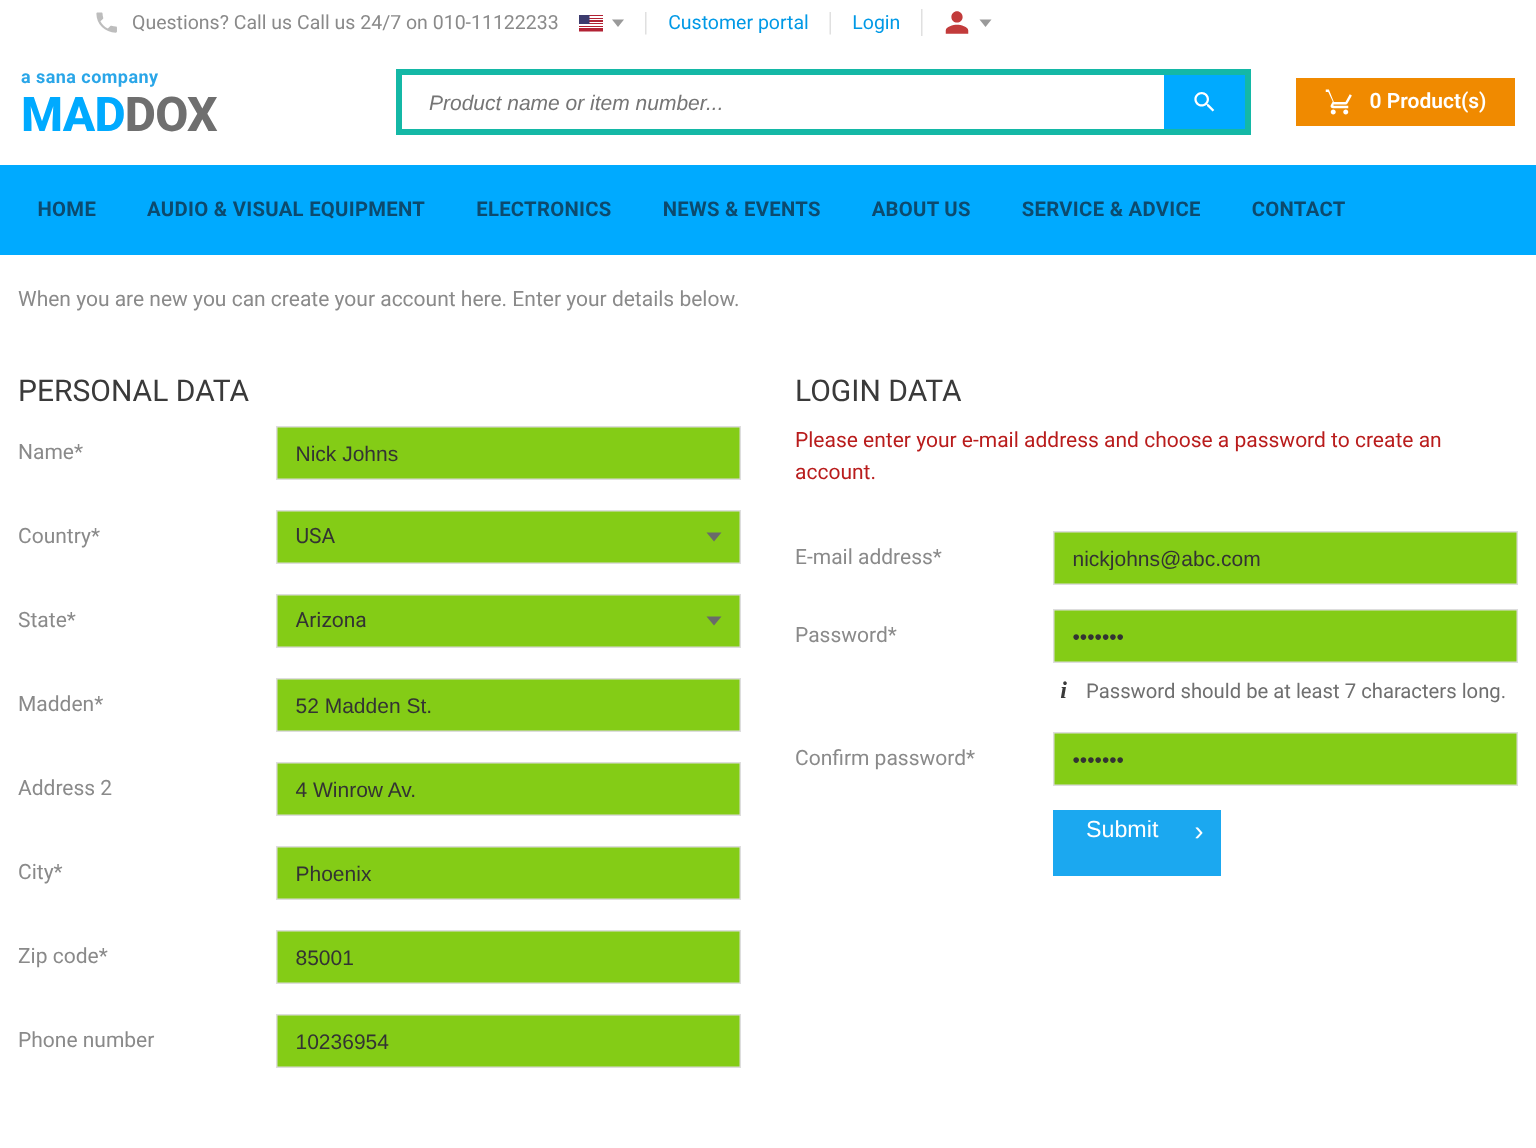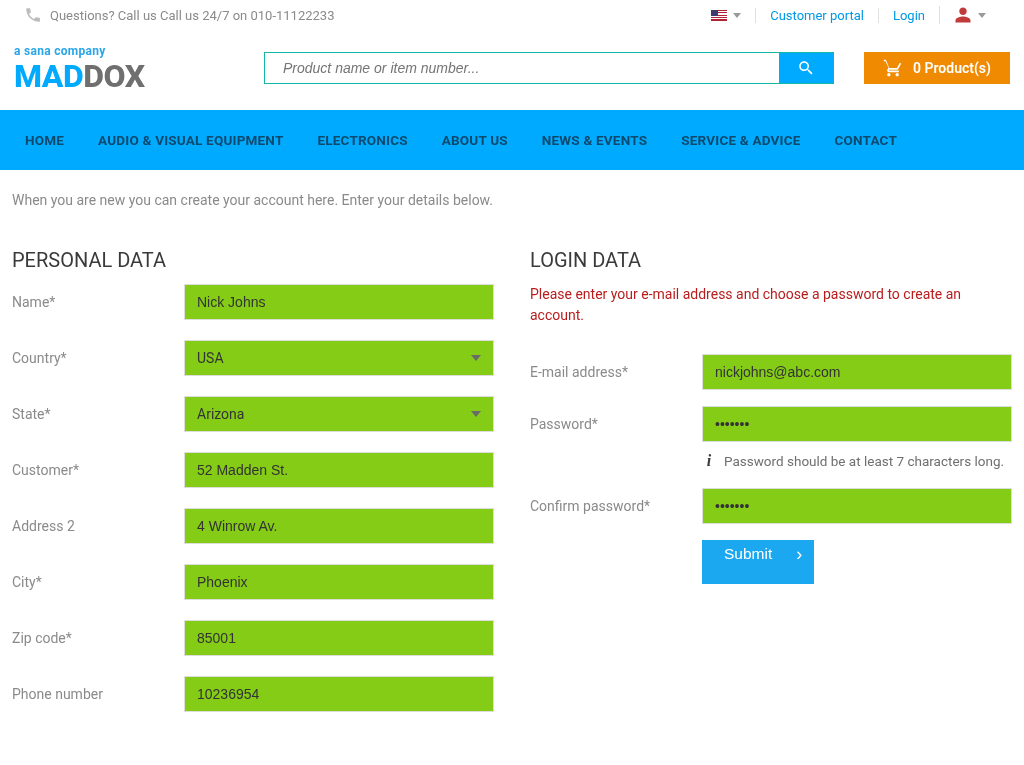--- a/index.html
+++ b/index.html
@@ -1,34 +1,34 @@
 <!DOCTYPE html>
 <html><head>
 <meta charset="utf-8">
 <style>
 * { box-sizing: border-box; margin: 0; padding: 0; }
 body { font-family: -apple-system, BlinkMacSystemFont, "Segoe UI", Roboto, Arial, sans-serif; color: #333; background: #fff; width: 1024px; }
-.topbar { display: flex; justify-content: space-between; align-items: center; padding: 6px 24px; font-size: 13px; color: #8a8a8a; }
+.topbar { display: flex; justify-content: flex-start; align-items: center; padding: 6px 24px; font-size: 13px; color: #8a8a8a; margin-left: 38px; }
 .topbar-left { display: flex; align-items: center; gap: 8px; }
 .phone-icon { width: 18px; height: 18px; fill: #bdbdbd; }
 .topbar-right { display: flex; align-items: center; gap: 0; }
 .topbar-right .seg { padding: 0 14px; border-left: 1px solid #e0e0e0; display: flex; align-items: center; gap: 6px; }
 .topbar-right .seg:first-child { border-left: none; }
 .topbar-right a { color: #0099e6; text-decoration: none; }
 .flag { width: 16px; height: 11px; display: inline-block; background: linear-gradient(to bottom, #b22234 0%, #b22234 8%, #fff 8%, #fff 16%, #b22234 16%, #b22234 24%, #fff 24%, #fff 32%, #b22234 32%, #b22234 40%, #fff 40%, #fff 48%, #b22234 48%, #b22234 56%, #fff 56%, #fff 64%, #b22234 64%, #b22234 72%, #fff 72%, #fff 80%, #b22234 80%, #b22234 100%); position: relative; }
 .flag::before { content:""; position:absolute; top:0; left:0; width:7px; height:6px; background:#3c3b6e; }
 .caret { width: 0; height: 0; border-left: 4px solid transparent; border-right: 4px solid transparent; border-top: 5px solid #9a9a9a; display: inline-block; }
 .user-icon { width: 18px; height: 18px; fill: #c23b3b; }
 .header-row { display: flex; align-items: center; padding: 14px 14px 18px 14px; gap: 30px; }
 .logo-block { min-width: 220px; }
 .tagline { color: #2aa6e8; font-size: 12px; font-weight: 700; letter-spacing: 0.3px; margin-bottom: 2px; }
 .logo { font-weight: 800; font-size: 32px; letter-spacing: -0.5px; line-height: 1; display:flex; }
 .logo .mad { color: #00aaff; }
 .logo .dox { color: #6f6f6f; }
-.search-wrap { flex: 1; display: flex; border: 1px solid #14b8a6; height: 32px; }
+.search-wrap { flex: 1; display: flex; border: 4px solid #14b8a6; height: 44px; }
 .search-input { flex: 1; border: none; padding: 0 18px; font-size: 14px; font-style: italic; color: #9a9a9a; outline: none; }
 .search-btn { width: 54px; background: #00aaff; border: none; display: flex; align-items: center; justify-content: center; cursor: pointer; }
 .search-btn svg { width: 18px; height: 18px; fill: #fff; }
 .cart-btn { background: #f08a00; color: #fff; height: 32px; min-width: 146px; display: flex; align-items: center; justify-content: center; gap: 10px; padding: 0 18px; font-size: 14px; font-weight: 600; cursor: pointer; }
 .cart-btn svg { width: 20px; height: 20px; fill: #fff; }
 .nav { background: #00aaff; display: flex; justify-content: flex-start; gap: 0; padding: 0 8px; }
 .nav a { color: #0c4a6e; text-decoration: none; font-weight: 700; font-size: 13.5px; padding: 22px 17px; letter-spacing: 0.2px; }
 .container { padding: 22px 12px; }
 h1 { font-size: 30px; font-weight: 400; color: #3a3a3a; margin-bottom: 10px; letter-spacing: 0.5px; }
 .intro { color: #8a8a8a; font-size: 14px; margin-bottom: 40px; }
@@ -101,22 +101,22 @@
         <path d="M7 18c-1.1 0-2 .9-2 2s.9 2 2 2 2-.9 2-2-.9-2-2-2zm10 0c-1.1 0-2 .9-2 2s.9 2 2 2 2-.9 2-2-.9-2-2-2zM7.2 14h9.5c.8 0 1.4-.4 1.8-1.1l3.4-6.2-1.7-1-3.4 6.2H7.5L3.5 2H1v2h2l3.6 7.6L5 14.5C4.5 15.4 5.2 17 7 17h12v-2H7.2z"></path>
       </svg>
     <span>0 Product(s)</span>
   </div>
 </div>
 
 <div class="nav">
   <a href="#">HOME</a>
   <a href="#">AUDIO &amp; VISUAL EQUIPMENT</a>
   <a href="#">ELECTRONICS</a>
+  <a href="#">NEWS &amp; EVENTS</a>
   <a href="#">ABOUT US</a>
-  <a href="#">NEWS &amp; EVENTS</a>
   <a href="#">SERVICE &amp; ADVICE</a>
   <a href="#">CONTACT</a>
 </div>
 
 <div class="container">
   <p class="intro">When you are new you can create your account here. Enter your details below.</p>
 
   <div class="columns">
 
     <div class="col col-left">
@@ -141,21 +141,21 @@
         <div class="field-label">State*</div>
         <div class="field-input">
           <div class="select">
             <span>Arizona</span>
             <span class="caret2"></span>
           </div>
         </div>
       </div>
 
       <div class="field-row">
-        <div class="field-label">Customer*</div>
+        <div class="field-label">Madden*</div>
         <div class="field-input"><input type="text" value="52 Madden St." style=""></div>
       </div>
 
       <div class="field-row">
         <div class="field-label">Address 2</div>
         <div class="field-input"><input type="text" value="4 Winrow Av." style=""></div>
       </div>
 
       <div class="field-row">
         <div class="field-label">City*</div>

